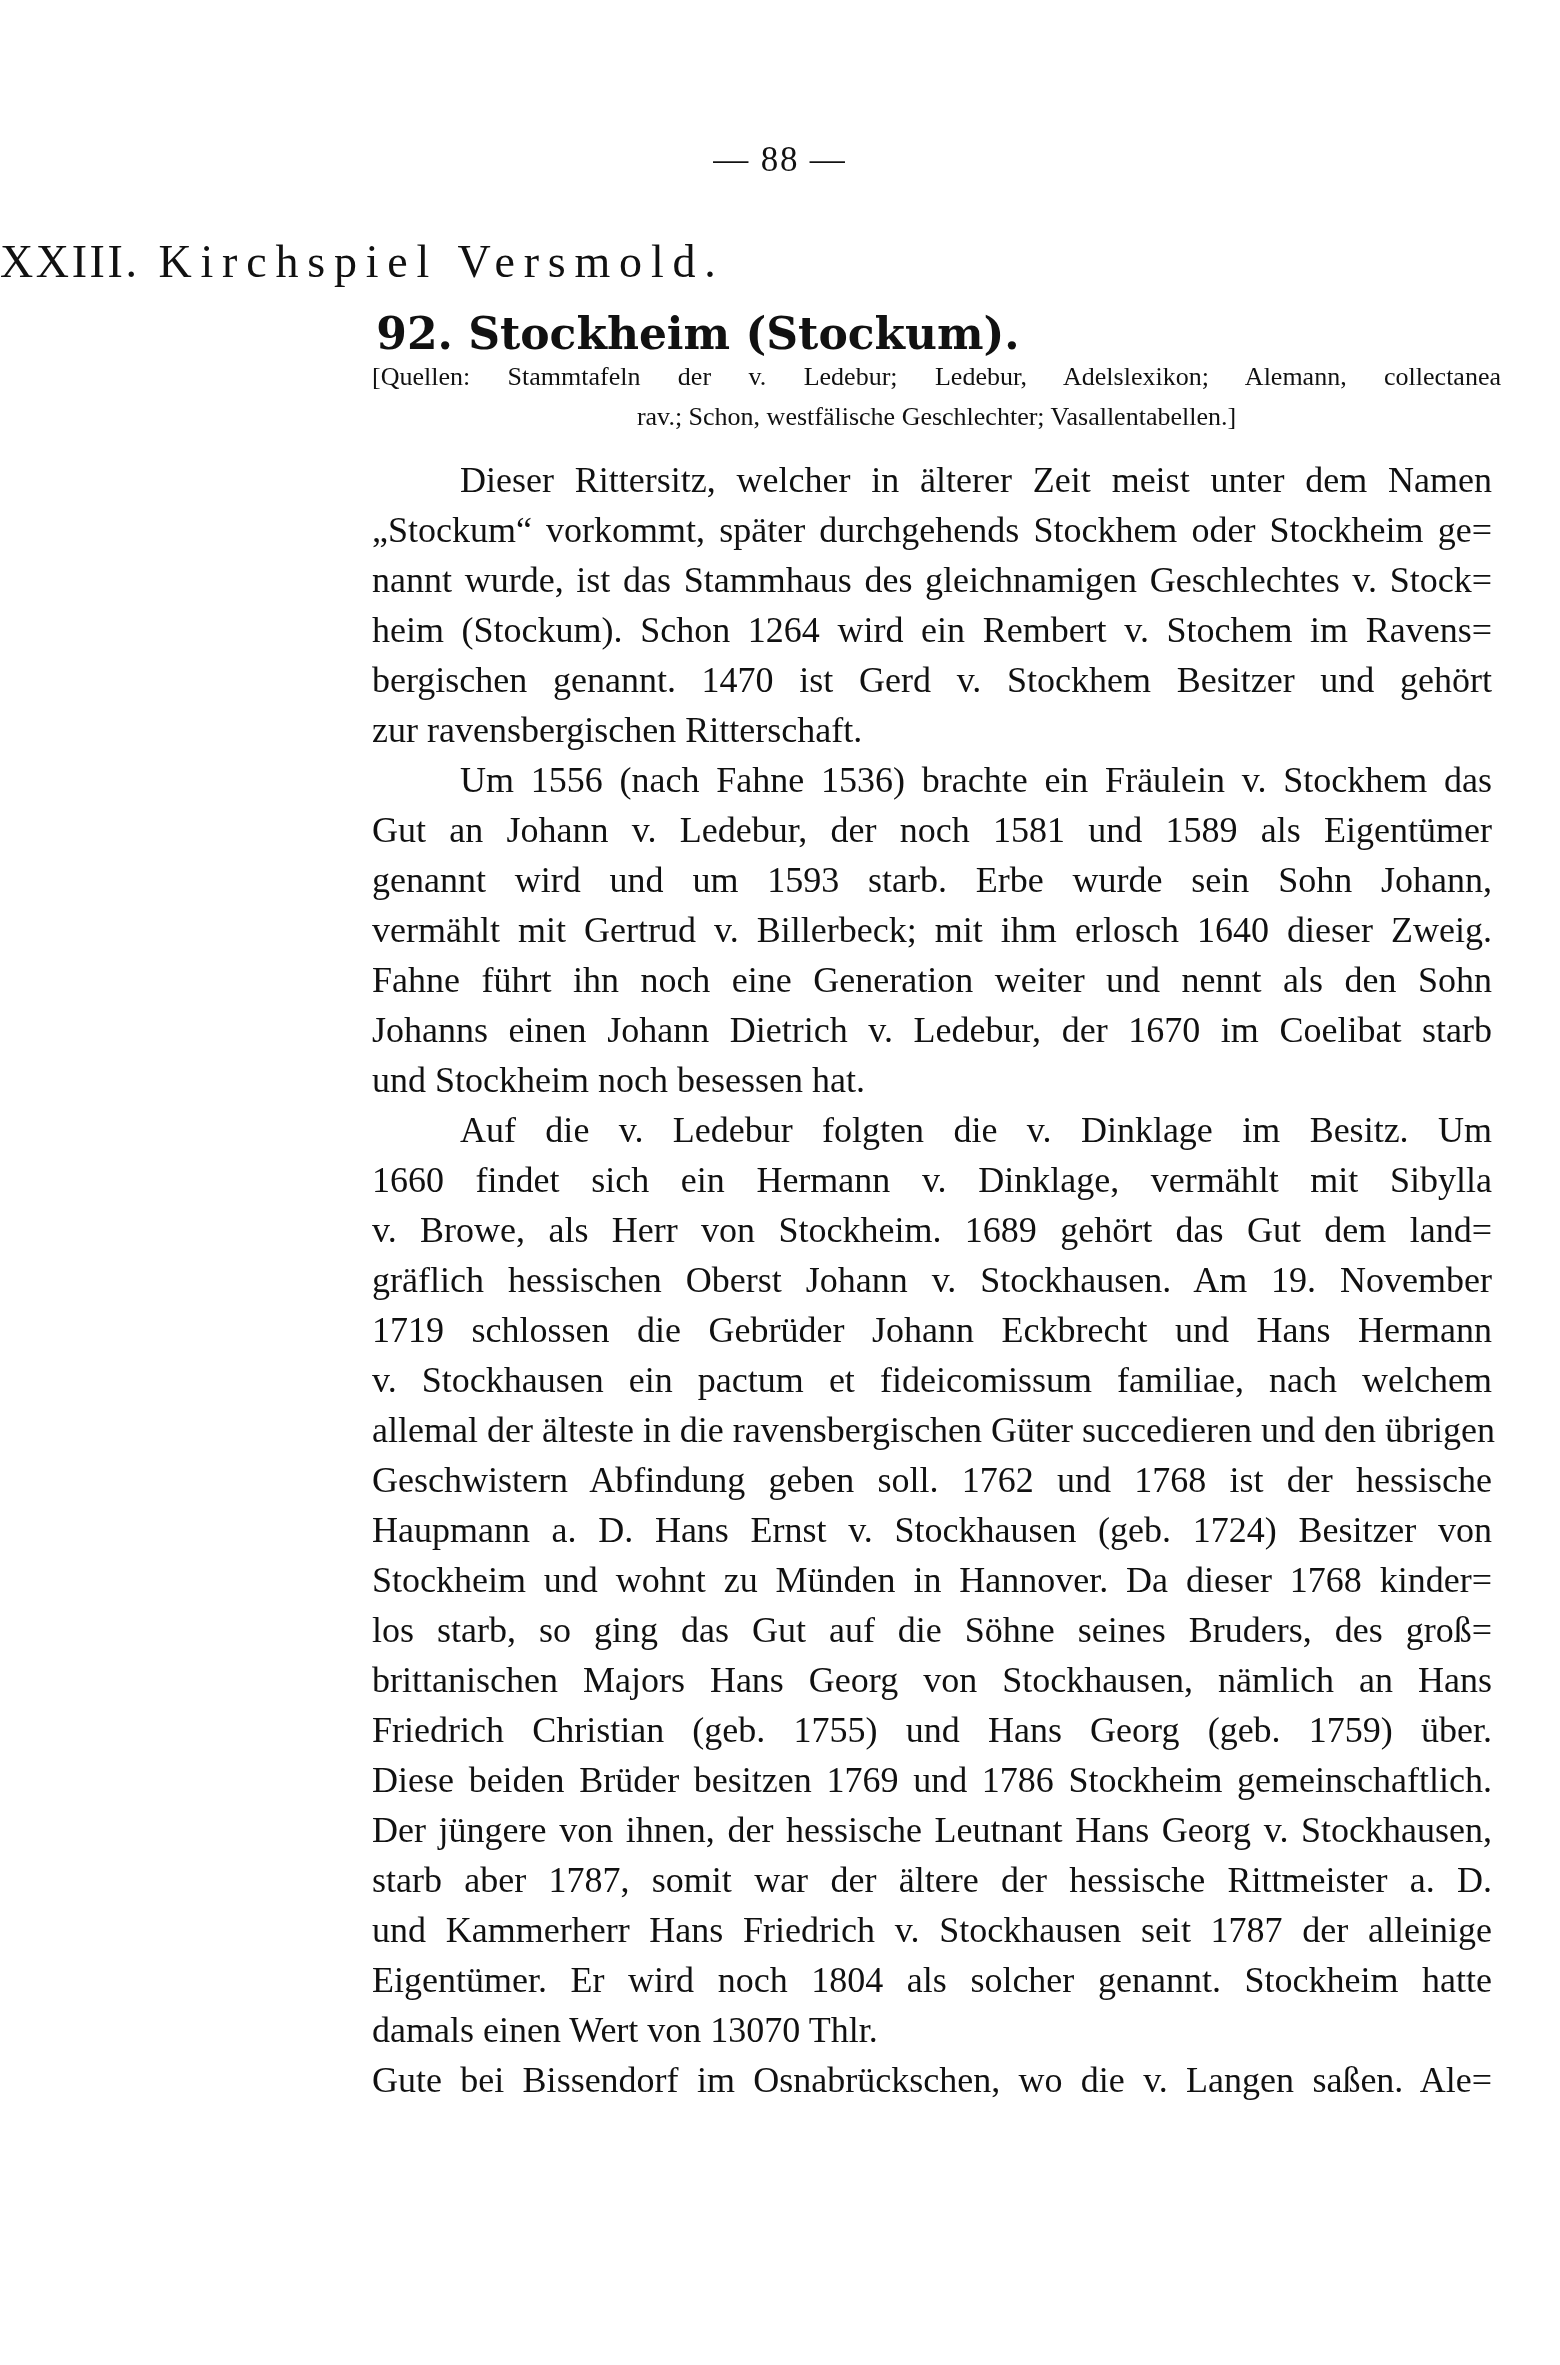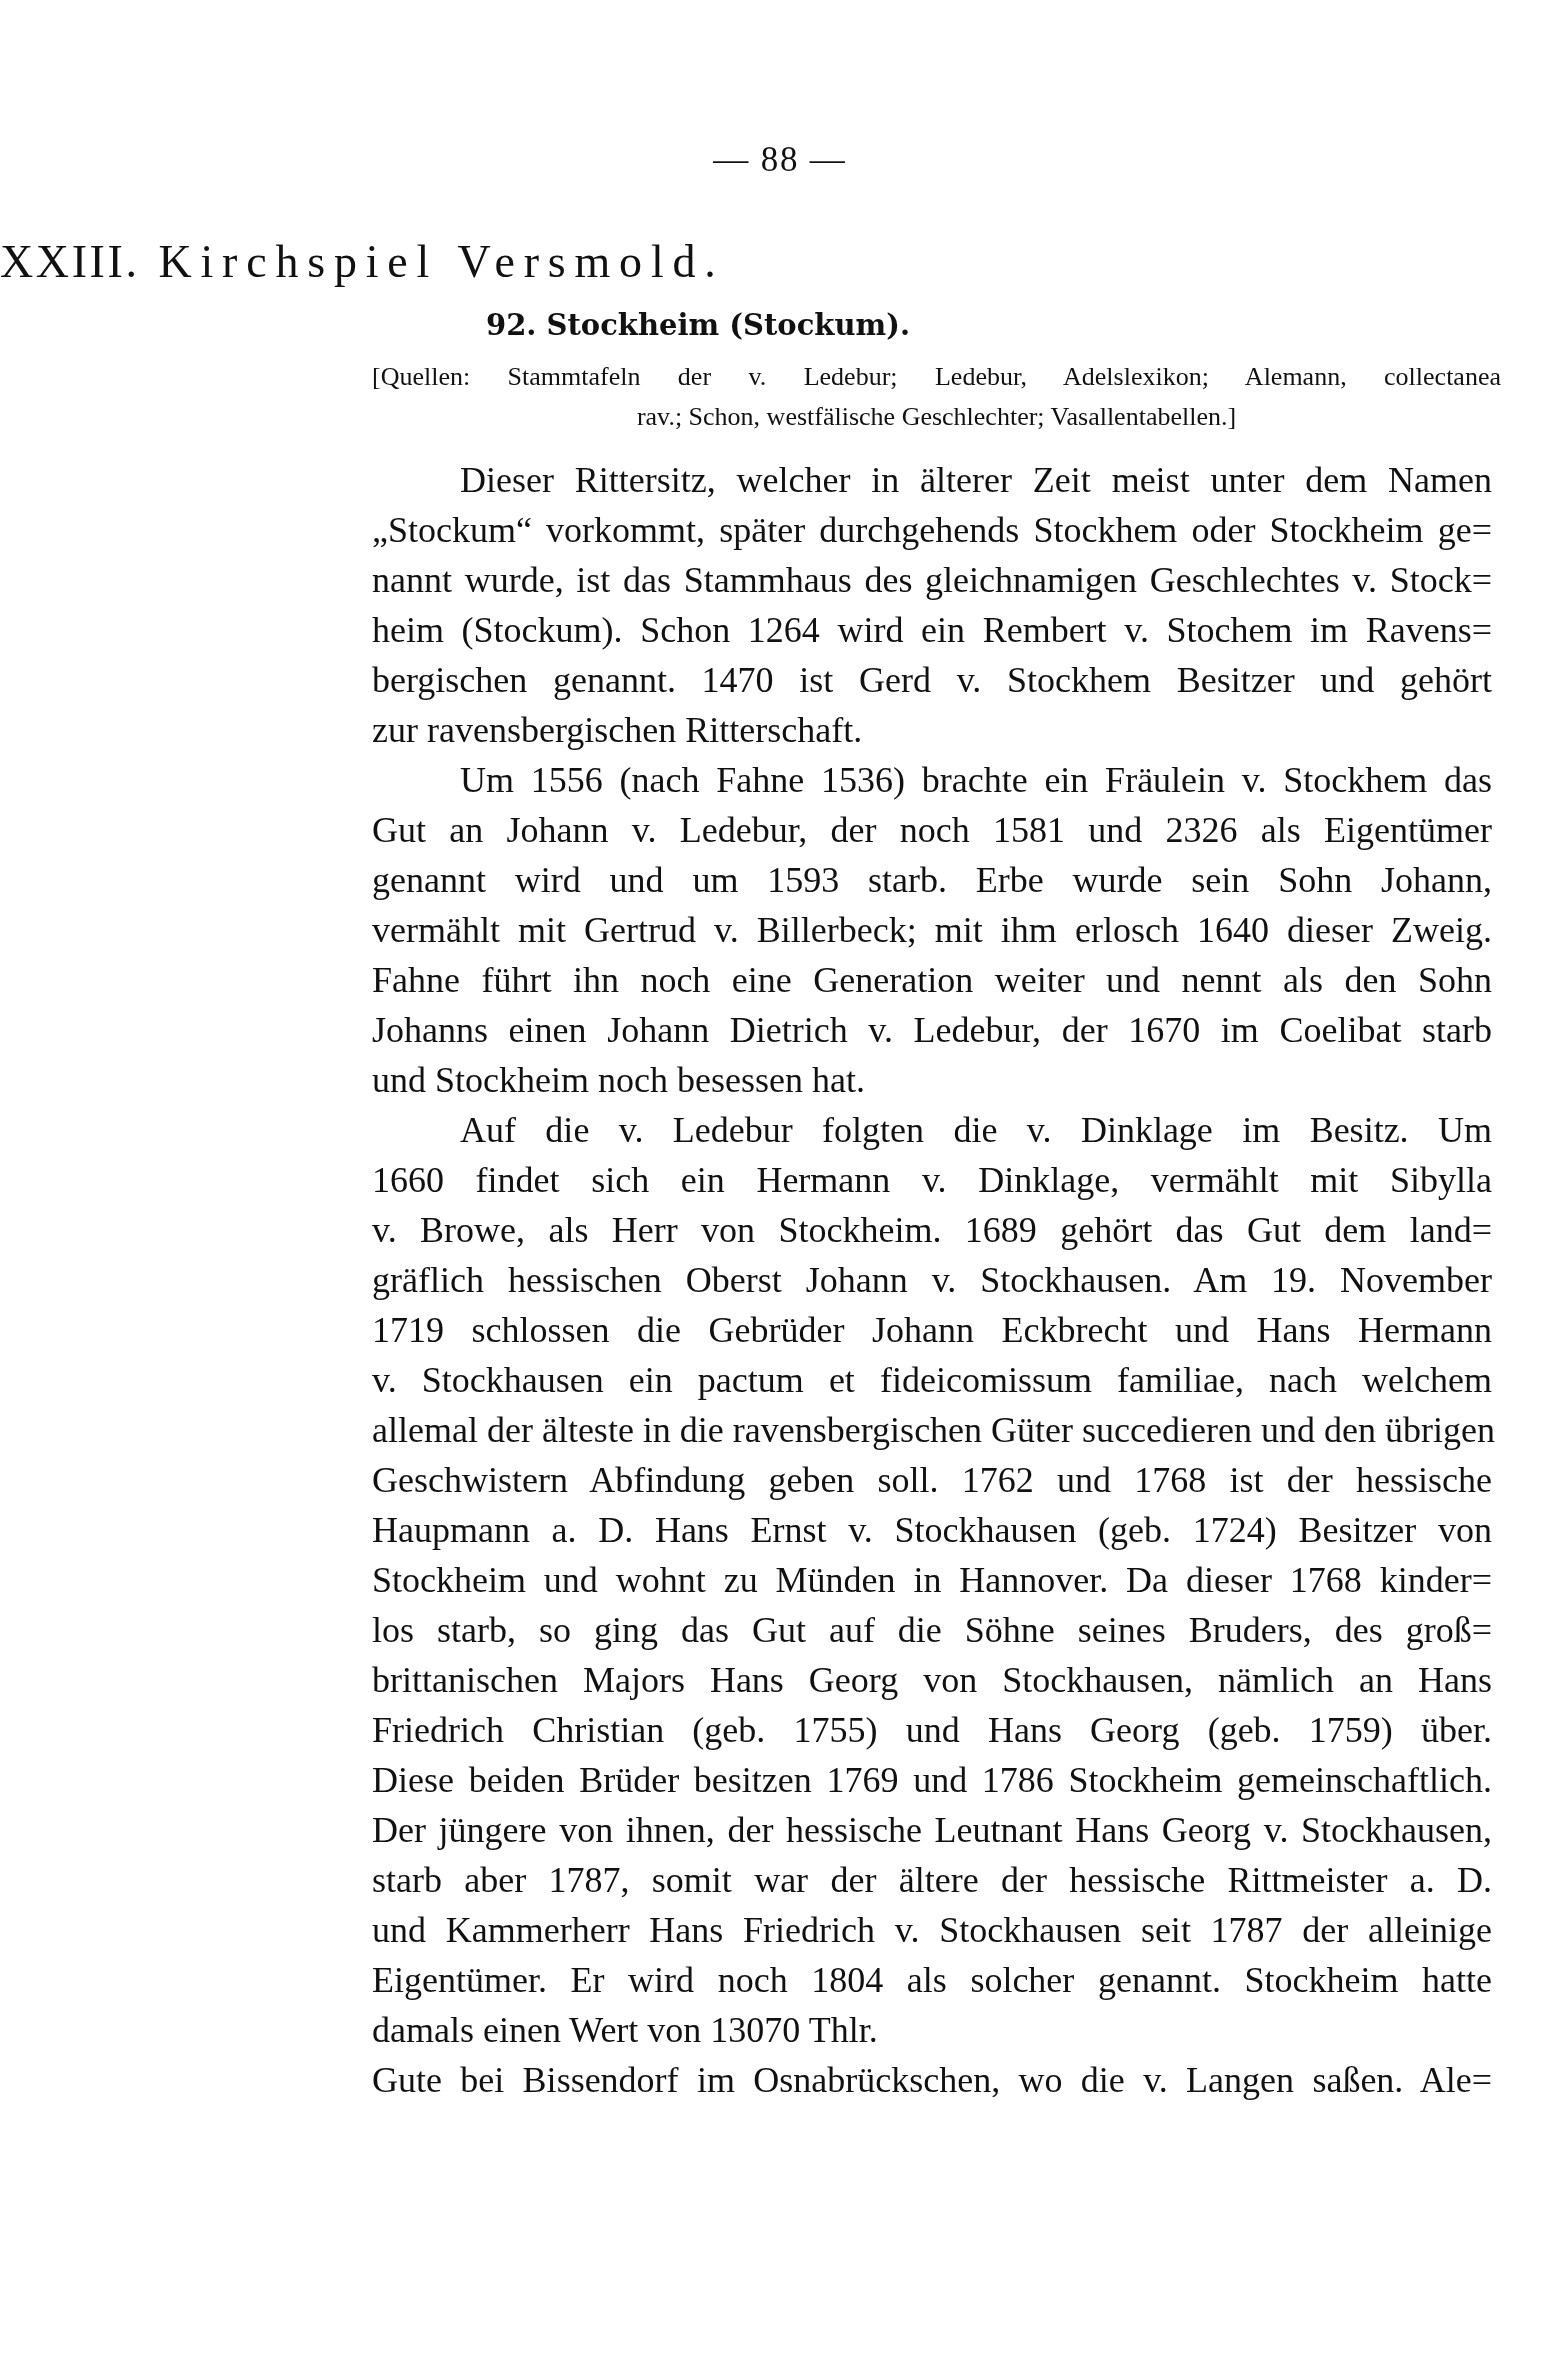--- a/index.html
+++ b/index.html
@@ -9,21 +9,21 @@
       position: absolute; top: 140px; left: 0; width: 1560px; text-align: center;
       font-family: "Liberation Serif", serif; font-size: 35px; letter-spacing: 1.8px;
     }
     .chapter-title {
       position: absolute; top: 235px; left: 0; width: 1560px; text-align: left;
       font-family: "Liberation Serif", serif; font-size: 46px; letter-spacing: 2.6px;
     }
     .chapter-title .roman { margin-right: 19px; }
     .section-title {
       position: absolute; top: 308px; left: 0; width: 1396px; text-align: center;
-      font-family: "DejaVu Serif", serif; font-weight: bold; font-size: 29px;
+      font-family: "DejaVu Serif", serif; font-weight: bold; font-size: 44px;
     }
     .sources {
       position: absolute; top: 357px; left: 372px; width: 1129px;
       font-family: "Liberation Serif", serif; font-size: 26px; line-height: 40px;
       text-align: justify; text-align-last: center;
     }
     .body-text {
       position: absolute; top: 455px; left: 372px; width: 1120px;
       font-family: "Liberation Serif", serif; font-size: 36px; line-height: 50px;
     }
@@ -50,21 +50,21 @@
   </div>
 
   <div class="body-text" id="body-text">
       <span class="line indent">Dieser Rittersitz, welcher in älterer Zeit meist unter dem Namen</span>
       <span class="line">„Stockum“ vorkommt, später durchgehends Stockhem oder Stockheim ge=</span>
       <span class="line">nannt wurde, ist das Stammhaus des gleichnamigen Geschlechtes v. Stock=</span>
       <span class="line">heim (Stockum). Schon 1264 wird ein Rembert v. Stochem im Ravens=</span>
       <span class="line">bergischen genannt. 1470 ist Gerd v. Stockhem Besitzer und gehört</span>
       <span class="line last">zur ravensbergischen Ritterschaft.</span>
       <span class="line indent">Um 1556 (nach Fahne 1536) brachte ein Fräulein v. Stockhem das</span>
-      <span class="line">Gut an Johann v. Ledebur, der noch 1581 und 2326 als Eigentümer</span>
+      <span class="line">Gut an Johann v. Ledebur, der noch 1581 und 1589 als Eigentümer</span>
       <span class="line">genannt wird und um 1593 starb. Erbe wurde sein Sohn Johann,</span>
       <span class="line">vermählt mit Gertrud v. Billerbeck; mit ihm erlosch 1640 dieser Zweig.</span>
       <span class="line">Fahne führt ihn noch eine Generation weiter und nennt als den Sohn</span>
       <span class="line">Johanns einen Johann Dietrich v. Ledebur, der 1670 im Coelibat starb</span>
       <span class="line last">und Stockheim noch besessen hat.</span>
       <span class="line indent">Auf die v. Ledebur folgten die v. Dinklage im Besitz. Um</span>
       <span class="line">1660 findet sich ein Hermann v. Dinklage, vermählt mit Sibylla</span>
       <span class="line">v. Browe, als Herr von Stockheim. 1689 gehört das Gut dem land=</span>
       <span class="line">gräflich hessischen Oberst Johann v. Stockhausen. Am 19. November</span>
       <span class="line">1719 schlossen die Gebrüder Johann Eckbrecht und Hans Hermann</span>

